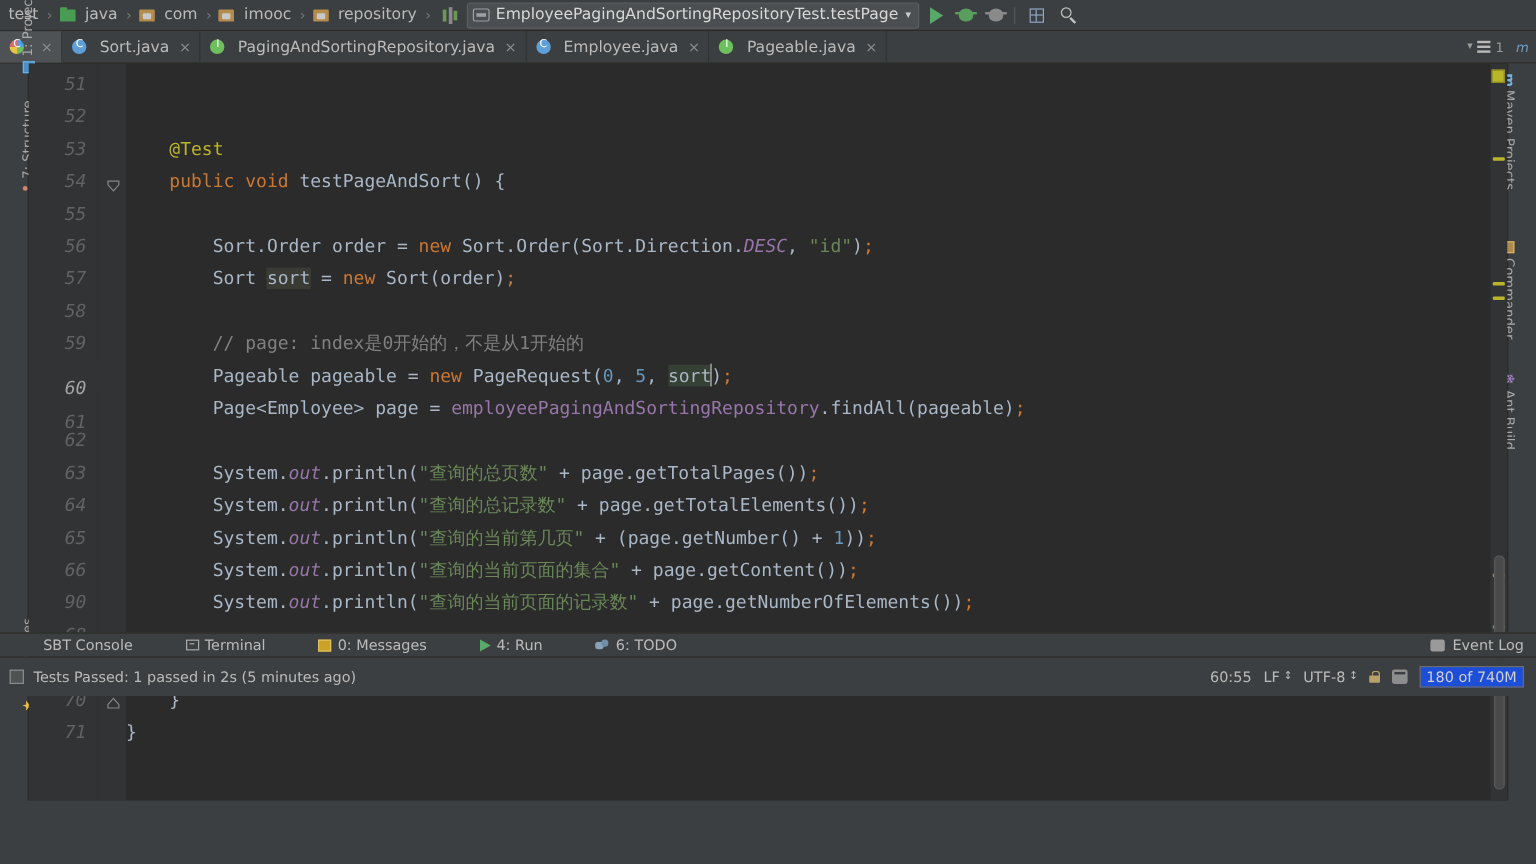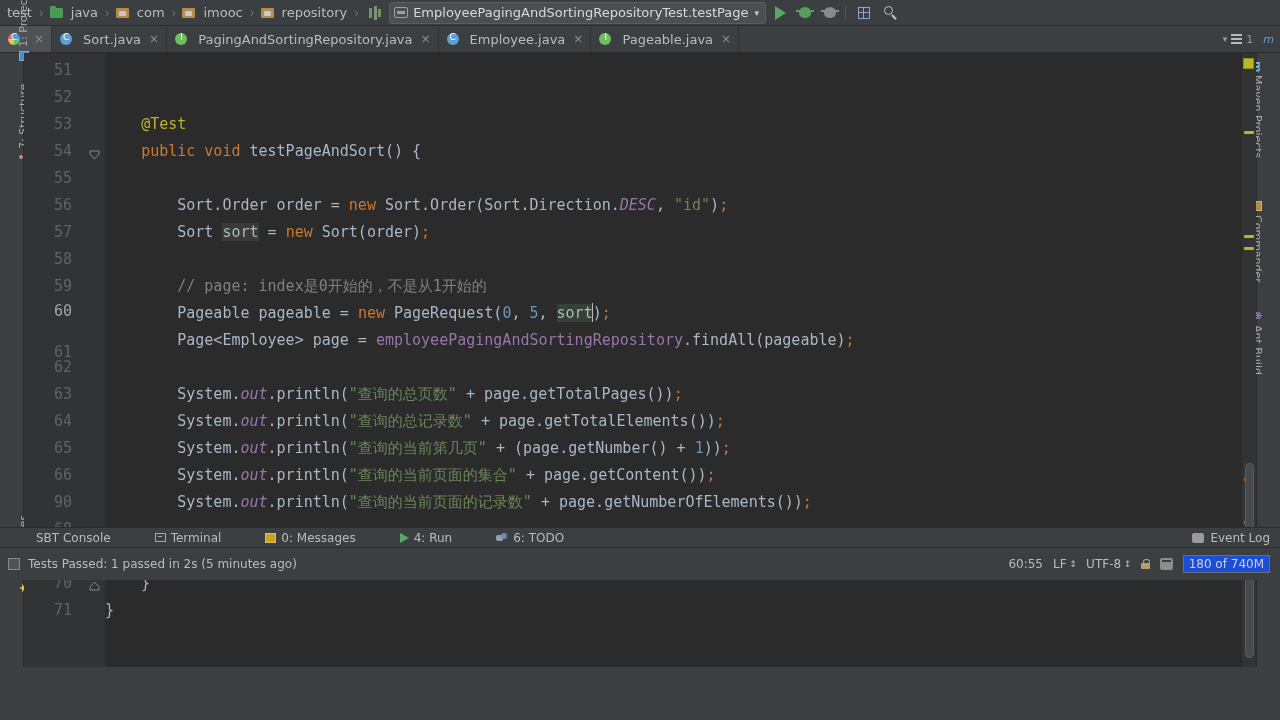--- a/index.html
+++ b/index.html
@@ -105,21 +105,21 @@
   .sq-ant{color:#b08fd8;font-size:11px;line-height:10px;}
 
   
   .editor {
     position:absolute; top:53px; left:24px; width:1232px; height:614px;
     background:#2b2b2b; overflow:hidden;
   }
   .gutter {
     position:absolute; left:0; top:0; width:57px; height:614px;
     background:#313335; color:#606366;
-    font-family:"DejaVu Sans Mono", monospace; font-size:15px;
+    font-family:"DejaVu Sans Mono", monospace; font-size:15px;font-style:italic;
   }
   .foldcol{ position:absolute; left:57px; top:0; width:24px; height:614px; background:#313335;}
   .codearea{
     position:absolute; left:81px; top:0; right:0; bottom:0;
     background:#2b2b2b;
     font-family:"DejaVu Sans Mono", monospace;
     font-size:15px; line-height:27px; white-space:pre;
     color:#a9b7c6;
   }
   .ln { position:absolute; right:9px; height:27px; line-height:27px; text-align:right; }
@@ -319,21 +319,21 @@
     <div class="gutter" id="gutter">
         <div class="ln" style="top: 4px;">51</div>
         <div class="ln" style="top: 31px;">52</div>
         <div class="ln" style="top: 58px;">53</div>
         <div class="ln" style="top: 85px;">54</div>
         <div class="ln" style="top: 112px;">55</div>
         <div class="ln" style="top: 139px;">56</div>
         <div class="ln" style="top: 166px;">57</div>
         <div class="ln" style="top: 193px;">58</div>
         <div class="ln" style="top: 220px;">59</div>
-        <div class="ln cur" style="top: 245px;">60</div>
+        <div class="ln cur" style="top: 257px;">60</div>
         <div class="ln" style="top: 286px;">61</div>
         <div class="ln" style="top: 301px;">62</div>
         <div class="ln" style="top: 328px;">63</div>
         <div class="ln" style="top: 355px;">64</div>
         <div class="ln" style="top: 382px;">65</div>
         <div class="ln" style="top: 409px;">66</div>
         <div class="ln" style="top: 436px;">90</div>
         <div class="ln" style="top: 463px;">68</div>
         <div class="ln" style="top: 490px;">69</div>
         <div class="ln" style="top: 517px;">70</div>

